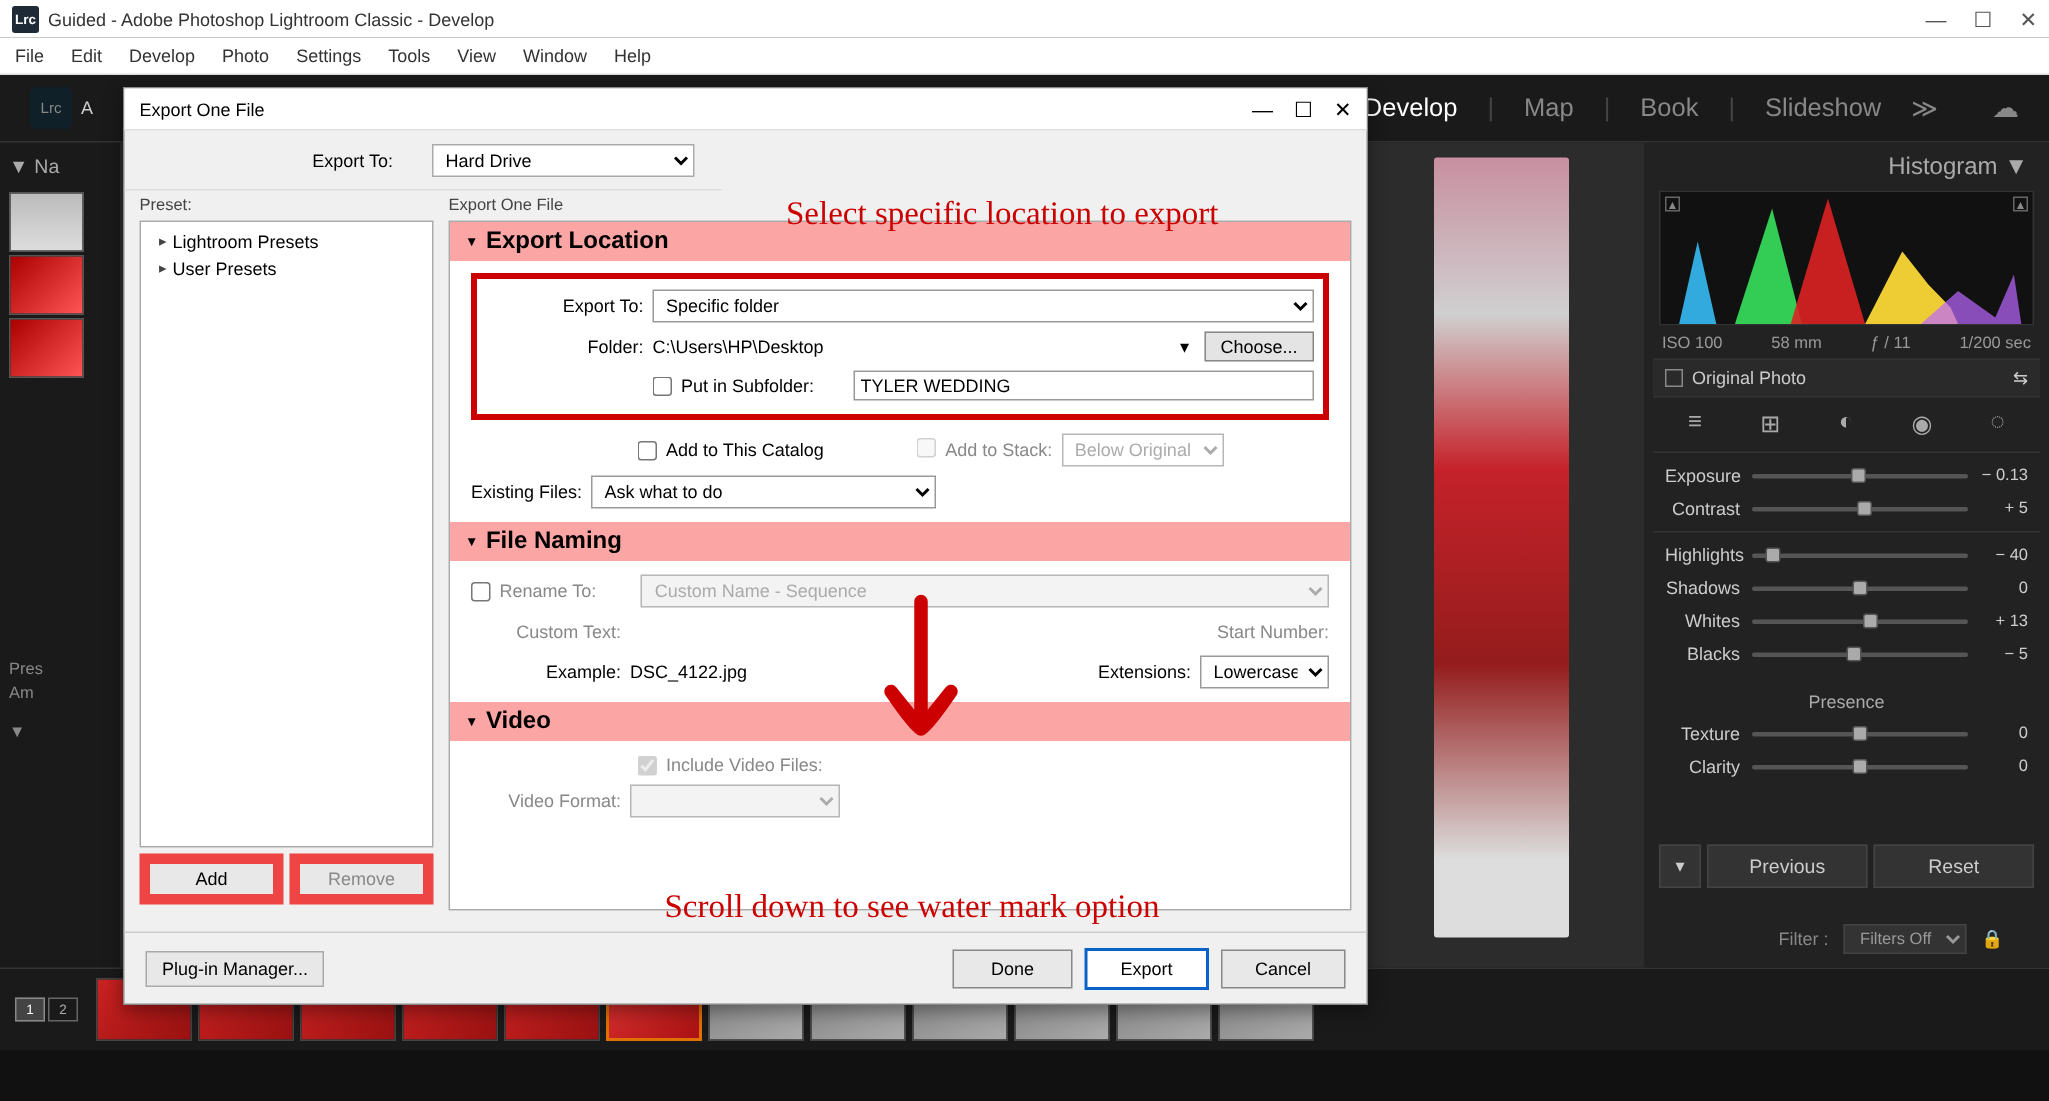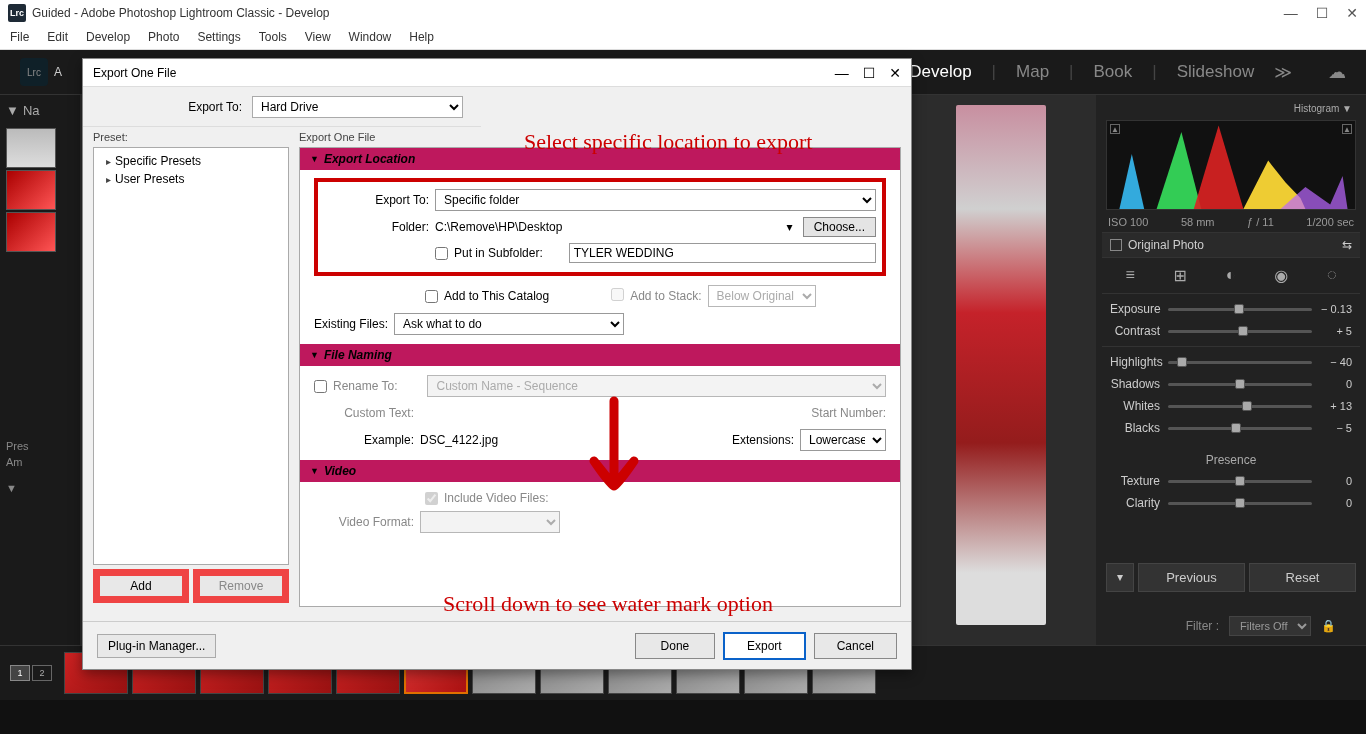--- a/index.html
+++ b/index.html
@@ -34,21 +34,21 @@
 .left-panel .mini-thumb { background: linear-gradient(135deg,#a00,#f55); height:40px; border:1px solid #555; }
 .left-panel .presets-box { margin-top:10px; color:#888; font-size:11px;}
 .left-panel .presets-box div{ padding:2px 0;}
 
 
 .canvas-area { flex: 1; position: relative; background: #2c2c2c; }
 .photo-bg { position:absolute; top:10px; right:50px; bottom:20px; width:90px; background: linear-gradient(180deg, #c88fa0 0%, #d0d0d0 20%, #c5222a 40%, #941c1c 65%, #ddd 90%); border-radius:2px;}
 
 
 .right-panel { width: 270px; background: #222; color: #ccc; padding: 4px 6px; font-size: 12px; }
-.right-panel .hist-head { display:flex; justify-content:flex-end; align-items:flex-end; padding:4px 8px; color:#aaa; font-size:10px;}
+.right-panel .hist-head { display:flex; justify-content:flex-end; align-items:flex-end; padding:4px 8px; color:#aaa; font-size:16px;}
 .histogram { height: 90px; background:#111; margin:2px 4px; position:relative; border:1px solid #333;}
 .histogram .clip-l,.histogram .clip-r{ position:absolute; top:3px; width:10px;height:10px; border:1px solid #666; font-size:8px; display:flex;align-items:center;justify-content:center;color:#888;}
 .histogram .clip-l{left:3px;} .histogram .clip-r{right:3px;}
 .histogram svg { width:100%; height:100%; }
 .hist-info { display:flex; justify-content:space-between; padding:4px 6px; color:#999; font-size:11px;}
 .orig-photo { padding:5px 8px; display:flex; align-items:center; gap:6px; background:#2a2a2a; border-top:1px solid #333; border-bottom:1px solid #333;}
 .orig-photo .box{ width:12px;height:12px;border:1px solid #888;}
 .tool-strip{display:flex; justify-content:space-around; padding:8px 4px; border-bottom:1px solid #333;}
 .tool-strip span{color:#aaa; font-size:16px; cursor:pointer;}
 .sliders{padding:4px 8px;}
@@ -77,36 +77,36 @@
 
 
 .taskbar{position:absolute; left:0; right:0; bottom:0; height:34px; background:#111;}
 
 
 .dialog { position: absolute; left: 82px; top: 58px; width: 830px; height: 612px; background: #f0f0f0; border: 1px solid #888; box-shadow: 0 4px 12px rgba(0,0,0,.4); display: flex; flex-direction: column; color: #000; }
 .dlg-title { height: 28px; display: flex; align-items: center; padding: 0 10px; background: #fff; font-size: 12px; border-bottom:1px solid #ddd;}
 .dlg-title .dlg-controls { margin-left: auto; display: flex; gap: 14px; font-size: 14px; }
 .dlg-top { height: 40px; display: flex; align-items: center; justify-content: flex-end; padding: 0 18px; gap: 10px; border-bottom:1px solid #ddd; margin-right:430px;}
 .dlg-top label{font-size:12px;}
-.dlg-top select { width: 211px; padding: 2px 4px; font-size: 12px; border:1px solid #aaa; background:#fff;}
+.dlg-top select { width: 175px; padding: 2px 4px; font-size: 12px; border:1px solid #aaa; background:#fff;margin-left:16px;}
 .dlg-body { flex: 1; display: flex; overflow:hidden; padding:4px 10px 14px 10px; gap:10px;}
 .preset-col { width: 196px; display:flex; flex-direction:column;}
 .preset-col .col-head{font-size:11px; color:#444; padding-bottom:4px;}
 .preset-col .list{flex:1; background:#fff; border:1px solid #aaa; padding:4px;}
 .preset-col .tree-item{display:flex; align-items:center; gap:4px; padding:2px 8px; font-size:12px;}
 .preset-col .tree-item::before{content:"▸"; color:#444; font-size:10px;}
 .preset-btns{display:flex; gap:4px; padding:4px 0;}
 .preset-btns button{flex:1; padding:3px 0; font-size:12px; border:7px solid #ef4444; background:#e8e8e8;}
 
 .main-col{flex:1; display:flex; flex-direction:column;}
 .main-col .col-head{font-size:11px; color:#444; padding-bottom:4px;}
 .scroll-area{flex:1; border:1px solid #aaa; background:#fff; overflow-y:auto; position:relative;}
 .scroll-area::-webkit-scrollbar{width:16px;} .scroll-area::-webkit-scrollbar-track{background:#eee;} .scroll-area::-webkit-scrollbar-thumb{background:#bbb;}
 
-.section-head{background:#be185d; padding:4px 10px; font-weight:bold; font-size:12px; display:flex; align-items:center; gap:5px;font-style:italic;}
+.section-head{background:#fca5a5; padding:4px 10px; font-weight:bold; font-size:16px; display:flex; align-items:center; gap:5px;}
 .section-head::before{content:"▼"; font-size:9px;}
 .section-body{padding:6px 14px; font-size:12px;}
 .form-row{display:flex; align-items:center; padding:3px 0; gap:6px;}
 .form-row .rlabel{width:105px; text-align:right;}
 .form-row select,.form-row input[type=text]{border:1px solid #999; padding:2px 4px; font-size:12px; background:#fff;}
 .redbox{border:4px solid #cc0000; padding:4px 6px 6px; margin:2px 0 6px;}
 
 .btn-choose{border:1px solid #888; background:#e4e4e4; padding:2px 10px; font-size:12px;}
 .disabled{color:#888;}
 .disabled input, .disabled select{background:#eee; color:#888;}
@@ -328,42 +328,42 @@
     </div>
   </div>
   <div class="dlg-top">
     <label>Export To:</label>
     <select><option>Hard Drive</option></select>
   </div>
   <div class="dlg-body">
     <div class="preset-col">
       <div class="col-head">Preset:</div>
       <div class="list">
-        <div class="tree-item">Specific Presets</div>
+        <div class="tree-item">Lightroom Presets</div>
         <div class="tree-item">User Presets</div>
       </div>
       <div class="preset-btns">
         <button>Add</button>
         <button style="color:#888;">Remove</button>
       </div>
     </div>
     <div class="main-col" style="position:relative;">
       <div class="col-head">Export One File</div>
       <div class="scroll-area">
 
         <div class="section-head">Export Location</div>
         <div class="section-body">
           <div class="redbox">
             <div class="form-row">
               <div class="rlabel">Export To:</div>
               <select style="flex:1"><option>Specific folder</option></select>
             </div>
             <div class="form-row">
               <div class="rlabel">Folder:</div>
-              <span style="flex:1">C:\Remove\HP\Desktop</span>
+              <span style="flex:1">C:\Users\HP\Desktop</span>
               <span style="padding:0 4px;">▾</span>
               <button class="btn-choose">Choose...</button>
             </div>
             <div class="form-row">
               <div class="rlabel"></div>
               <input type="checkbox" style="">
               <span>Put in Subfolder:</span>
               <span style="width:14px;"></span>
               <input type="text" style="flex: 1 1 0%;" value="TYLER WEDDING">
             </div>

